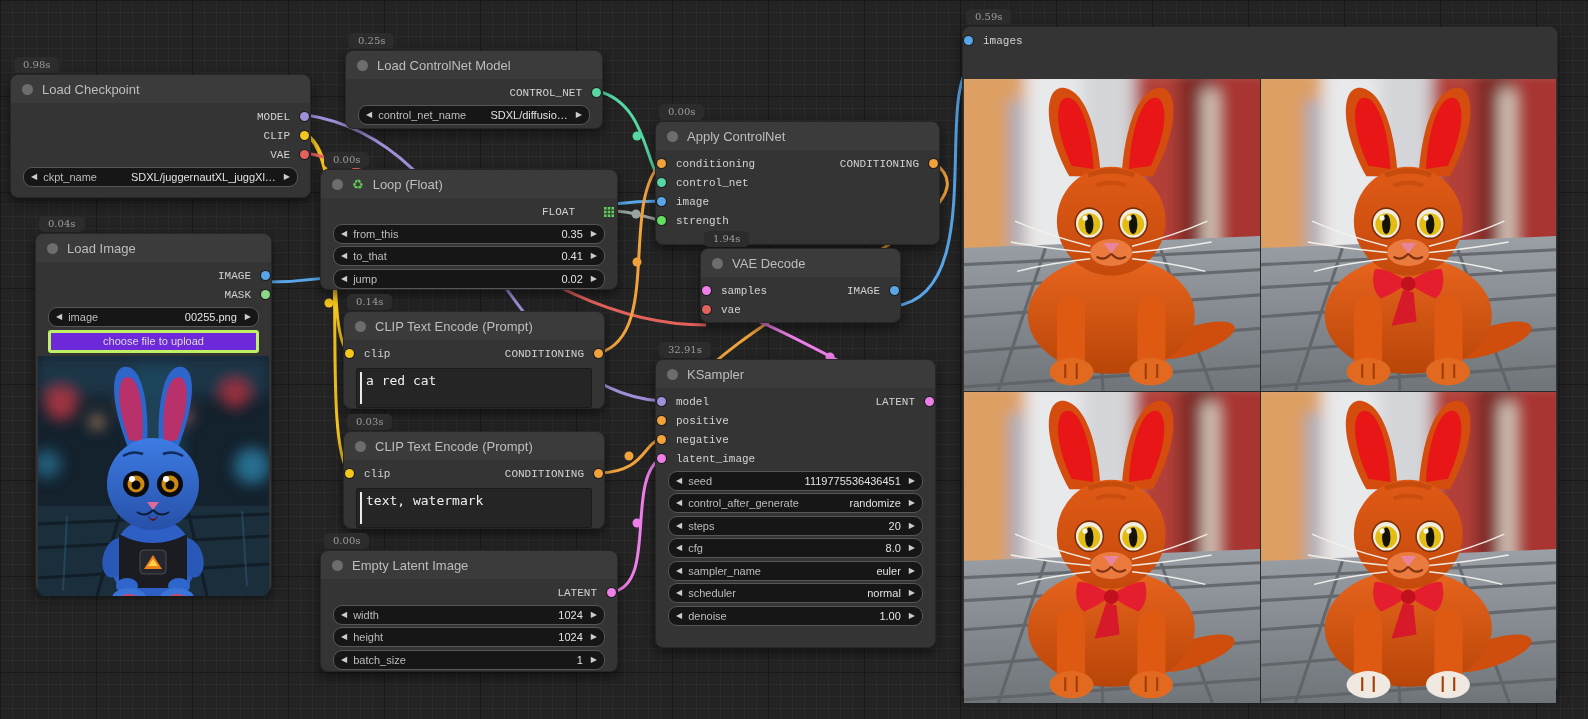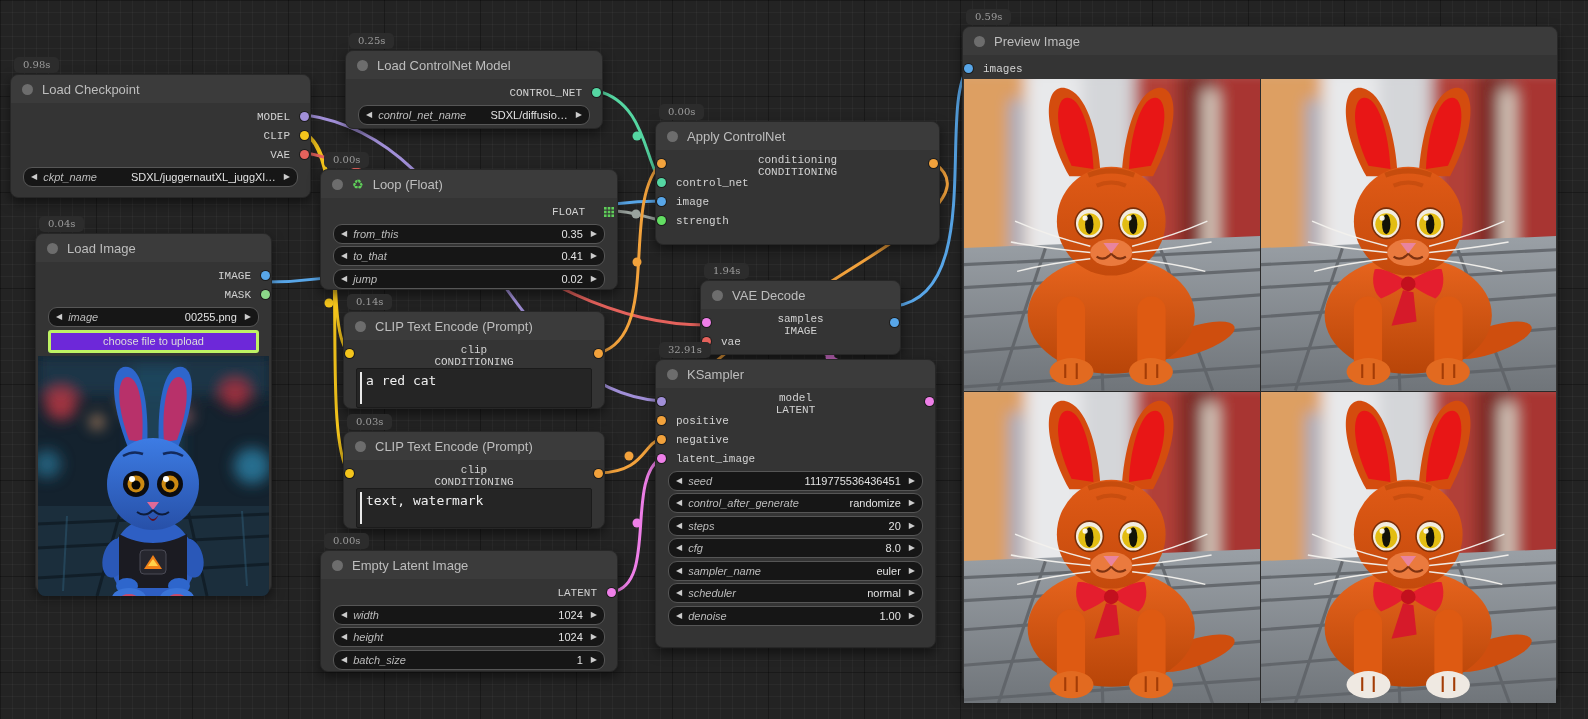--- a/index.html
+++ b/index.html
@@ -29,34 +29,34 @@
   .title{
     height:28px;display:flex;align-items:center;gap:9px;padding:0 11px;
     background:#3b3b3b;border-radius:8px 8px 0 0;color:#bdbdbd;font-size:13px;
     position:relative;z-index:2;
   }
   .tdot{width:11px;height:11px;border-radius:50%;background:#6d6d6d;flex:none;}
   .ticon{font-size:13px;color:#5fcf59;line-height:1;}
   .body{padding-top:4px;}
   .row{height:19px;display:flex;align-items:center;padding:0 20px;position:relative;font-size:11px;color:#d2d2d2;font-family:Liberation Mono, monospace;}
   .row.out{justify-content:flex-end;}
-  .row.dual{justify-content:space-between;flex-direction:column;}
+  .row.dual{justify-content:space-between;}
   .port{position:absolute;width:9px;height:9px;border-radius:50%;top:50%;margin-top:-4.5px;box-shadow:0 0 0 1px rgba(0,0,0,.45);}
   .port.in{left:1px;}
   .port.out{right:1px;}
   .gridicon{position:absolute;right:3px;top:50%;margin-top:-5px;width:10px;height:10px;}
   .p-model{background:#a18fd8}.p-clip{background:#f4c51c}.p-vae{background:#e4625c}
   .p-cnet{background:#55d6a2}.p-image{background:#58a6e8}.p-mask{background:#8bd889}
   .p-cond{background:#f2a23c}.p-strength{background:#63de63}.p-latent{background:#ee7fe8}
   .widget{
     height:18px;margin:2.5px 12px;background:#161616;border:1px solid #565656;
     border-radius:9px;display:flex;align-items:center;padding:0 7px;font-size:11px;
   }
   .warr{color:#cccccc;font-size:8px;line-height:1;flex:none;}
-  .wlabel{color:#bcbcbc;margin-left:6px;white-space:nowrap;font-style:italic;}
+  .wlabel{color:#bcbcbc;margin-left:6px;white-space:nowrap;}
   .wvalue{color:#e2e2e2;margin-left:auto;margin-right:8px;white-space:nowrap;}
   .prompt{
     height:34px;margin:5px 12px 0 12px;background:#252525;border:1px solid #1b1b1b;
     border-radius:2px;font-family:"DejaVu Sans Mono",monospace;font-size:13px;
     color:#f0f0f0;padding:4px 6px 0 9px;position:relative;
   }
   .prompt::before{content:"";position:absolute;left:3px;top:3px;bottom:3px;width:2px;background:#e9e9e9;}
   .upload-btn{
     height:17px;line-height:17px;margin:3px 12px;background:#6d28d9;border:3px solid #bef264;
     border-radius:3px;text-align:center;font-size:11px;color:#dcdcdc;
@@ -305,21 +305,21 @@
   </div>
 
   <div class="node" style="left:320px;top:169px;width:298px;height:121px">
     <div class="badge">0.00s</div>
     <div class="title">
       <span class="tdot"></span>
       <span class="ticon">♻</span>
       <span>Loop (Float)</span>
     </div>
     <div class="body">
-      <div class="row out" style="padding-right:32px">
+      <div class="row out" style="padding-right:42px">
         <span>FLOAT</span>
         <svg class="gridicon" viewBox="0 0 10 10">
             <g fill="#5fcf59">
               <rect width="2.6" height="2.6"></rect>
               <rect x="3.7" width="2.6" height="2.6"></rect>
               <rect x="7.4" width="2.6" height="2.6"></rect>
               <rect y="3.7" width="2.6" height="2.6"></rect>
               <rect x="3.7" y="3.7" width="2.6" height="2.6"></rect>
               <rect x="7.4" y="3.7" width="2.6" height="2.6"></rect>
               <rect y="7.4" width="2.6" height="2.6"></rect>
@@ -466,21 +466,21 @@
           <span class="port in p-image"></span>
           <span>image</span>
         </div>
       <div class="row">
           <span class="port in p-strength"></span>
           <span>strength</span>
         </div>
     </div>
   </div>
 
-  <div class="node" style="left:700px;top:280px;width:201px;height:75px">
+  <div class="node" style="left:700px;top:248px;width:201px;height:75px">
     <div class="badge">1.94s</div>
     <div class="title">
       <span class="tdot"></span>
       <span>VAE Decode</span>
     </div>
     <div class="body">
       <div class="row dual">
         <span class="port in p-latent"></span>
         <span>samples</span>
         <span>IMAGE</span>
@@ -558,24 +558,20 @@
           <span class="warr">◀</span>
           <span class="wlabel">denoise</span>
           <span class="wvalue">1.00</span>
           <span class="warr">▶</span>
         </div>
     </div>
   </div>
 
   <div class="node" style="left:962px;top:26px;width:596px;height:668px">
     <div class="badge">0.59s</div>
-    <div class="title">
-      <span class="tdot"></span>
-      <span>Preview Image</span>
-    </div>
     <div class="body">
       <div class="row">
           <span class="port in p-image"></span>
           <span>images</span>
         </div>
     </div>
     <div class="preview-grid">
       <div class="pcell cell-1">
           <svg viewBox="0 0 297 298" preserveAspectRatio="xMidYMid slice" role="img" aria-label="orange tabby cat with large red ears lying on gray paving stones in a narrow street">
             <use href="#cat-scene"></use>

